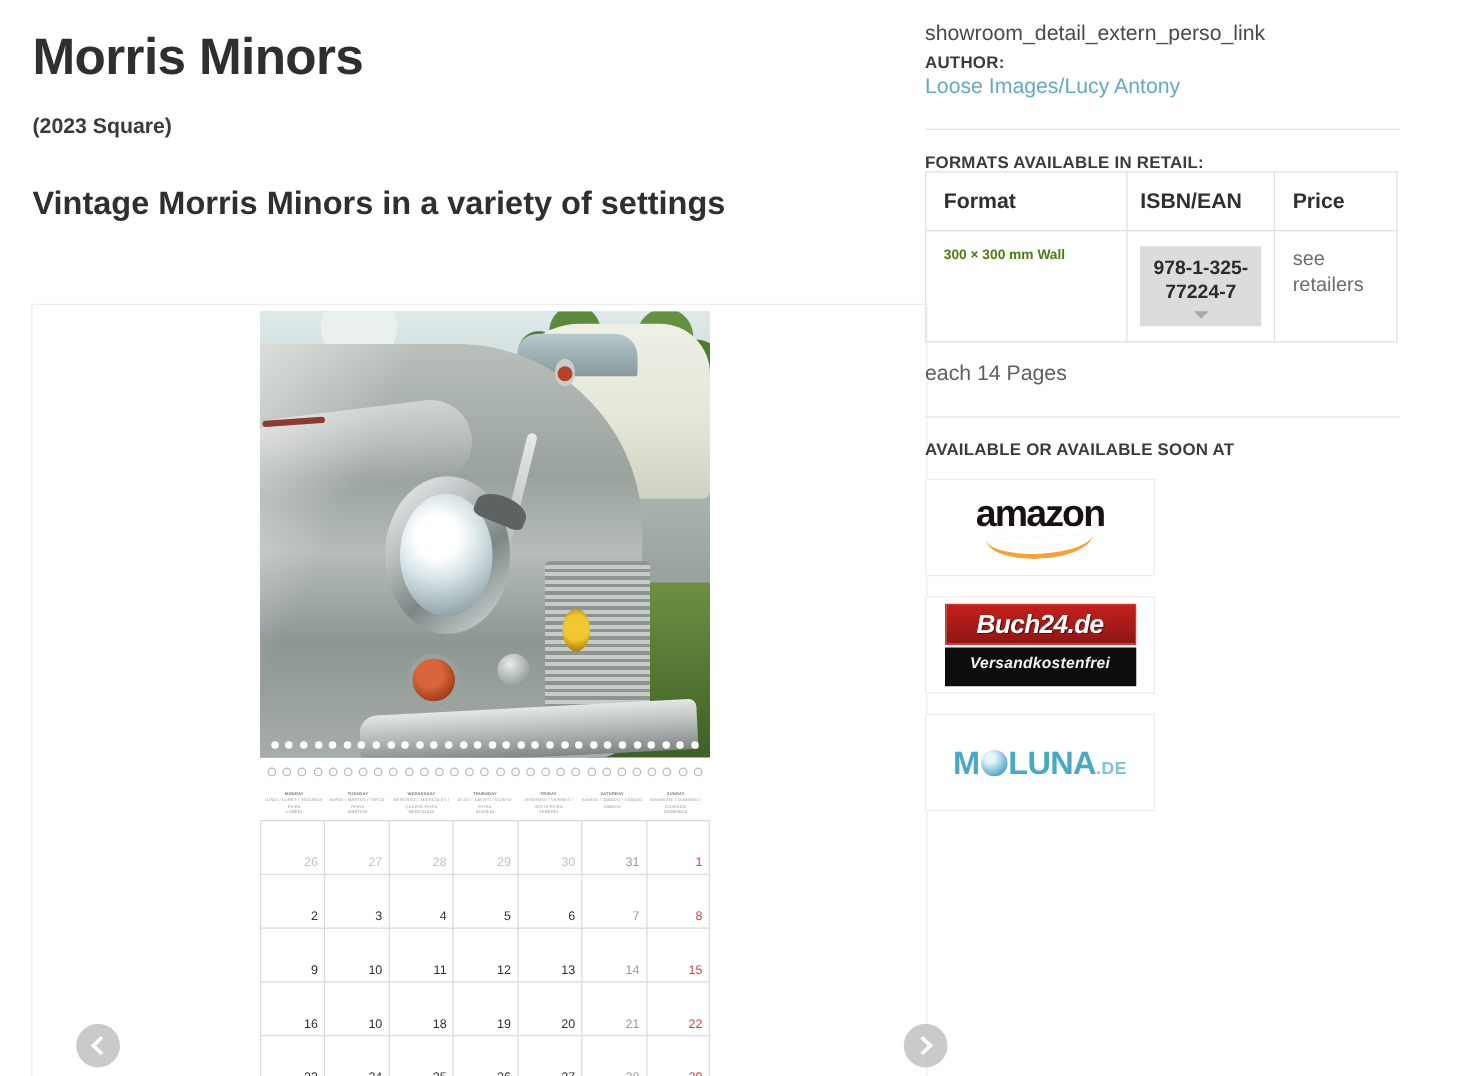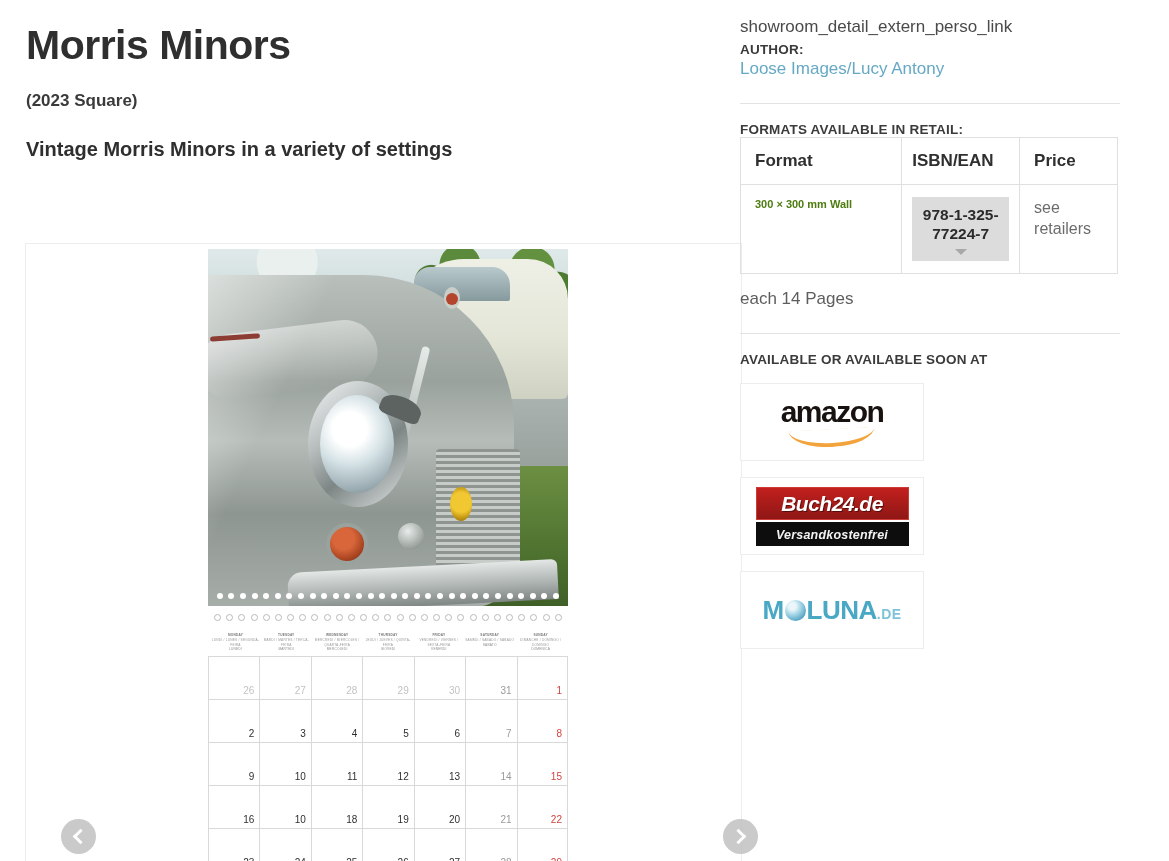--- a/index.html
+++ b/index.html
@@ -20,22 +20,22 @@
   }
   .product-title {
     font-size: 41px; font-weight: bold; letter-spacing: -0.5px;
     color: #2f2f2f; margin: 10px 0 0 0; line-height: 1.05;
   }
   .product-edition {
     font-size: 17px; font-weight: bold; color: #3a3a3a;
     margin: 24px 0 0 0;
   }
   .product-subtitle {
-    font-size: 20px; font-weight: bold; color: #2f2f2f;
-    margin: 27px 0 0 0;
+    font-size: 26px; font-weight: bold; color: #2f2f2f;
+    margin: 36px 0 0 0;
   }
   .product-meta {
     font-size: 17px; font-weight: bold; color: #3a3a3a;
     margin: 25px 0 0 0;
   }
 
   
   .carousel {
     position: absolute; left: 25px; top: 243px;
     width: 717px; height: 618px;
@@ -265,21 +265,21 @@
   .b24 { width: 153px; }
   .b24-top {
     background: linear-gradient(to bottom, #c2201e, #8e1715);
     border: 1px solid #d03a36; padding: 5px 0 4px 0; text-align: center;
   }
   .b24-top-t {
     font-size: 21px; font-weight: bold; font-style: italic; color: #ffffff;
     letter-spacing: -.5px; line-height: 1; text-shadow: 1px 1px 0 rgba(0,0,0,.45);
   }
   .b24-bot {
-    background: #0d0d0d; padding: 3px 0 3px 0; text-align: center; margin-top: 2px;
+    background: #0d0d0d; padding: 3px 0 10px 0; text-align: center; margin-top: 2px;
   }
   .b24-bot-t {
     font-size: 12.5px; font-weight: bold; font-style: italic; color: #f2f2f2;
     letter-spacing: .2px; line-height: 1;
   }
 
   
   .ml { display: flex; align-items: baseline; }
   .ml-a, .ml-b {
     font-size: 26px; font-weight: bold; letter-spacing: -.5px;

